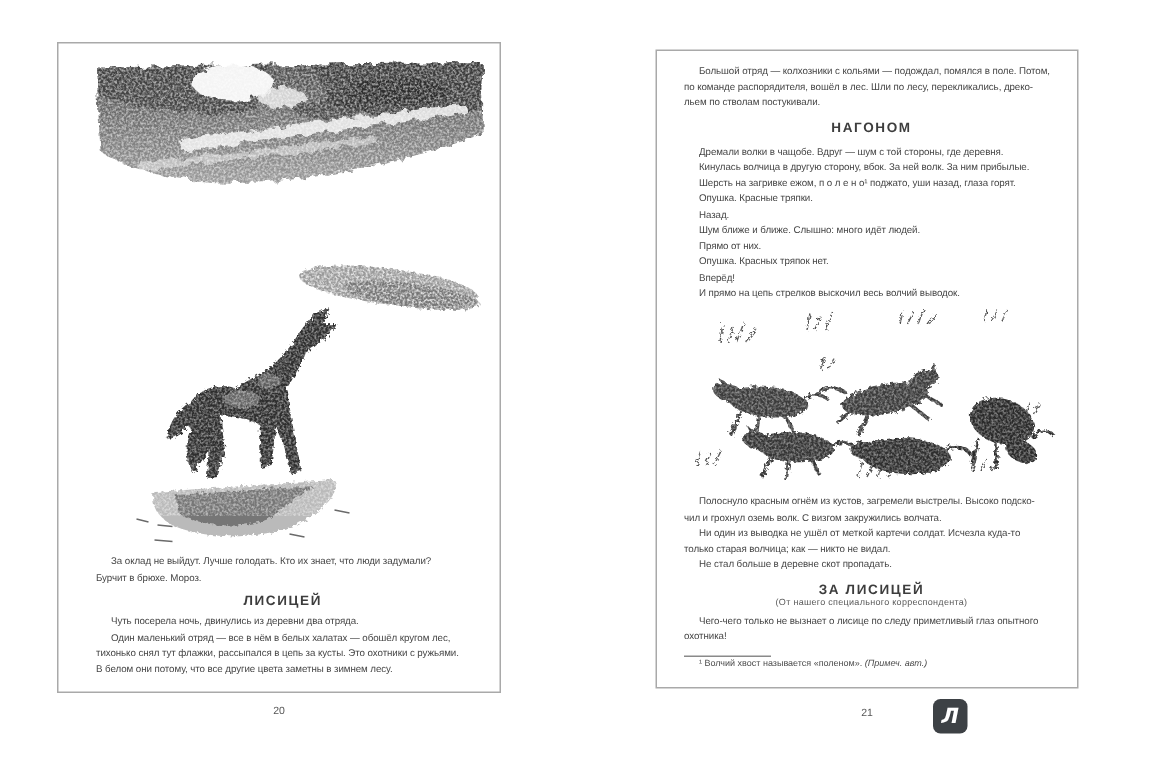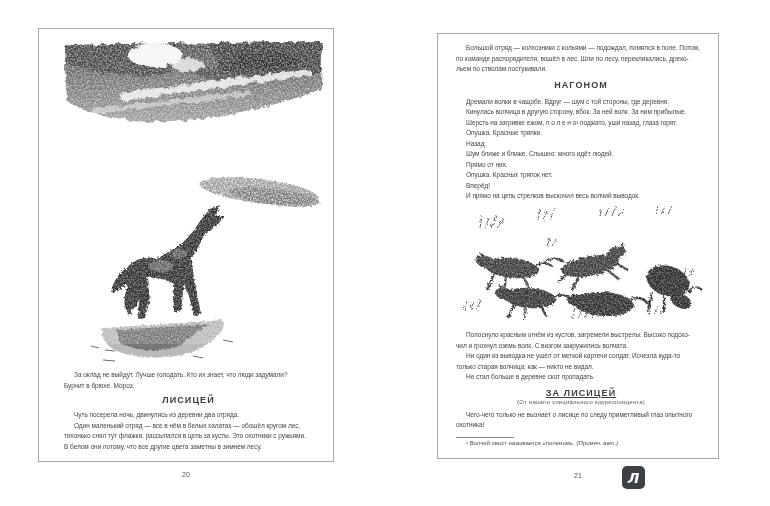--- a/index.html
+++ b/index.html
@@ -14,21 +14,21 @@
   .heading{font-size:9px;font-weight:bold;letter-spacing:1.1px;color:#3d3d3d;text-align:center;
            white-space:nowrap;}
   .subtitle{font-size:6px;color:#5a5a5a;text-align:center;letter-spacing:0.2px;margin-top:1px;
             white-space:nowrap;}
 
   .lp-text{position:absolute;left:25px;right:20px;top:341px;z-index:2;}
   .lp-text .heading{margin:4px 0 5px;}
   .rp-text1{position:absolute;left:18px;right:12px;top:9px;z-index:2;}
   .rp-text1 .heading{margin:5px 0 7px;}
   .rp-text2{position:absolute;left:18px;right:12px;top:296px;z-index:2;}
-  .rp-text2 .heading{margin-top:5px;text-decoration:underline;}
+  .rp-text2 .heading{margin-top:5px;}
   .para4{margin-top:5px;}
   .fn-rule{width:58px;border-top:1px solid #8a8a8a;margin:6px 0 2px;}
   .footnote{font-size:6px;color:#4c4c4c;padding-left:10px;white-space:nowrap;}
   .fn-note{font-style:italic;}
 
   .ill{position:absolute;z-index:1;}
   .ill svg{display:block;width:100%;height:100%;}
   .ill-sky{left:21px;top:10px;width:266px;height:102px;}
   .ill-streak{left:156px;top:140px;width:134px;height:52px;}
   .ill-wolf{left:34px;top:175px;width:205px;height:168px;}

